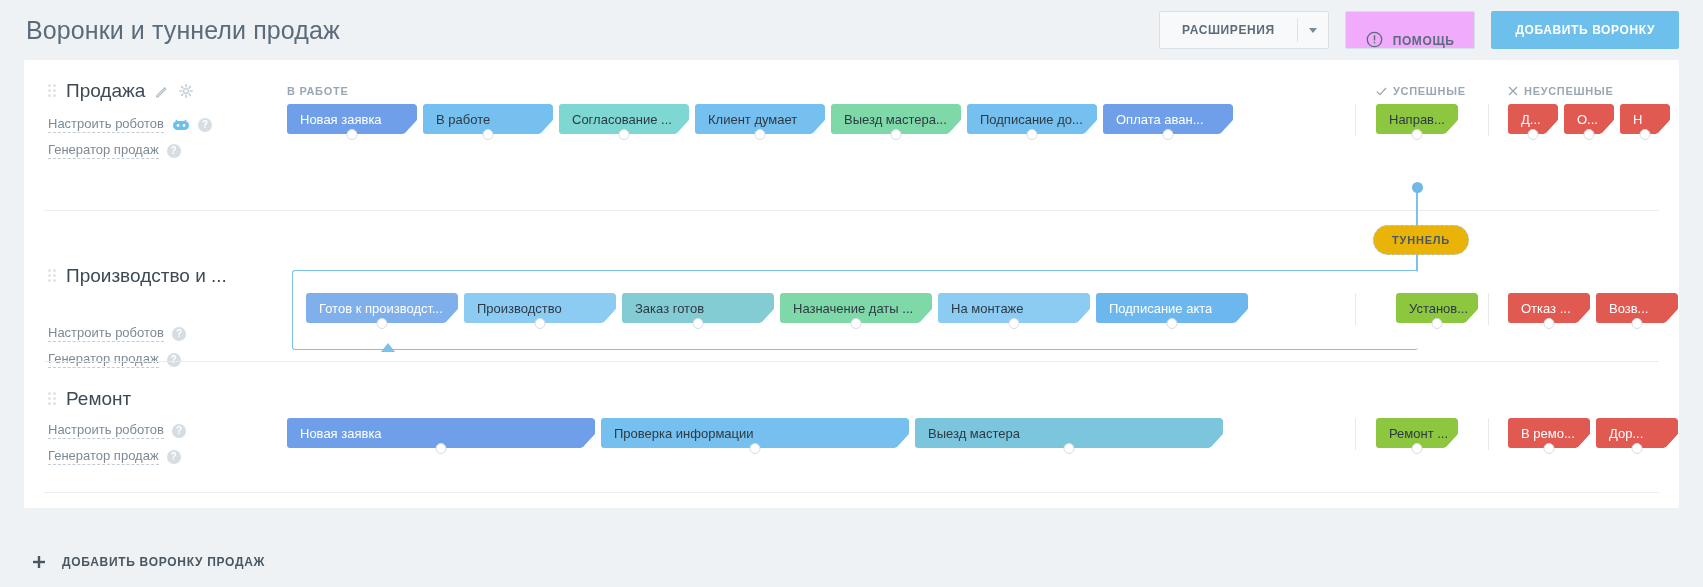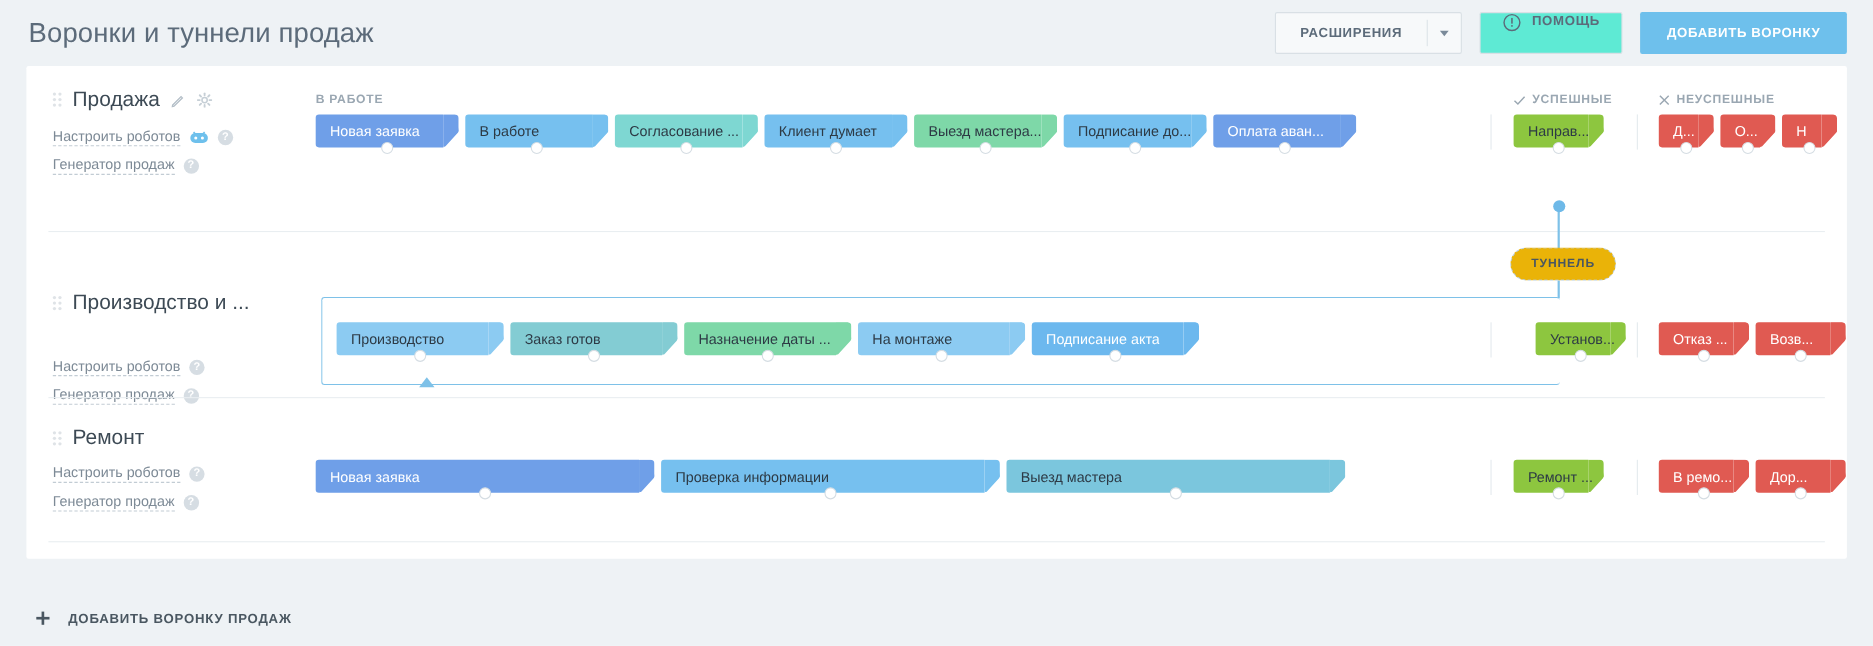--- a/index.html
+++ b/index.html
@@ -50,24 +50,24 @@
     display: flex; align-items: center; justify-content: center;
     width: 30px;
   }
   .caret-glyph {
     width: 0; height: 0;
     border-left: 4px solid transparent;
     border-right: 4px solid transparent;
     border-top: 5px solid #7a8a99;
   }
   .btn-help {
-    display: flex; align-items: flex-start;
+    display: flex; align-items: flex-end;
     height: 38px;
     padding: 0 20px;
-    background: #5eead4;
+    background: #f0abfc;
     border: 1px solid #d9e0e5;
     border-radius: 2px;
     margin-right: 16px;
     font-size: 12px;
     font-weight: bold;
     letter-spacing: .6px;
     color: #5c6b7a;
     white-space: nowrap;
   }
   .btn-help .ic { margin-right: 10px; display: flex; }
@@ -514,20 +514,29 @@
         <span class="txt">Настроить роботов</span>
         <span class="qmark">?</span>
       </div>
       <div class="fn-sub">
         <span class="txt">Генератор продаж</span>
         <span class="qmark">?</span>
       </div>
     </div>
 
     <div class="stages" style="left:282px; top:82px;">
+        <div class="stage dark" style="width: 152px;">
+          <div class="body" style="background: rgb(127, 176, 236);"></div>
+          <div class="arrow"><svg width="14" height="30" viewBox="0 0 14 30" preserveAspectRatio="none">
+              <path d="M0 0 L10 0 Q14 0 14 3.5 L14 15 Q14 16 13 17 L2 29 Q0 30 0 28 Z" fill="#7fb0ec"></path>
+              <path d="M0 0 L11 0 L14 15 L0 30 Z" fill="#7fb0ec"></path>
+            </svg></div>
+          <div class="slabel">Готов к производст...</div>
+          <span class="dot"></span>
+        </div>
         <div class="stage" style="width: 152px;">
           <div class="body" style="background: rgb(140, 203, 242);"></div>
           <div class="arrow"><svg width="14" height="30" viewBox="0 0 14 30" preserveAspectRatio="none">
               <path d="M0 0 L10 0 Q14 0 14 3.5 L14 15 Q14 16 13 17 L2 29 Q0 30 0 28 Z" fill="#8ccbf2"></path>
               <path d="M0 0 L11 0 L14 15 L0 30 Z" fill="#8ccbf2"></path>
             </svg></div>
           <div class="slabel">Производство</div>
           <span class="dot"></span>
         </div>
         <div class="stage" style="width: 152px;">

